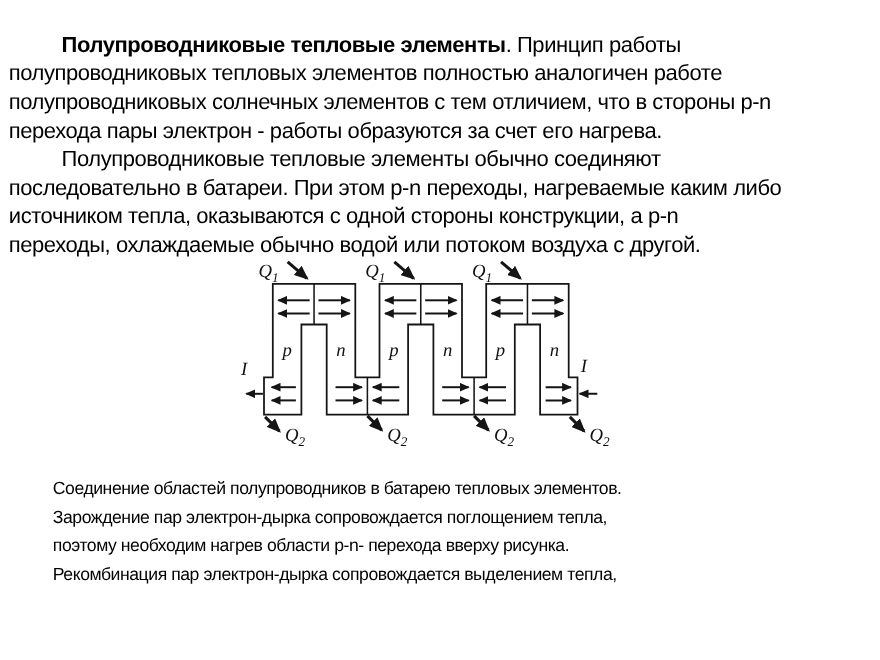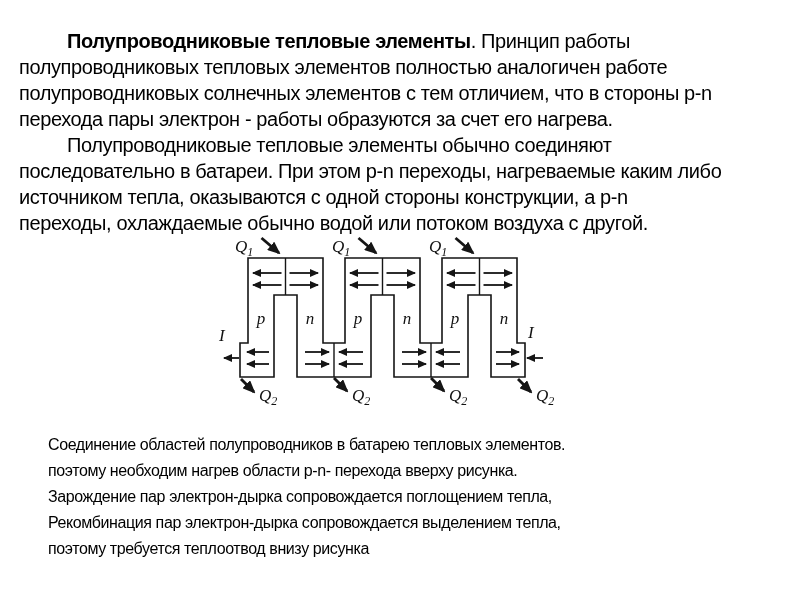--- a/index.html
+++ b/index.html
@@ -13,21 +13,20 @@
   }
   .slide { position: absolute; inset: 0; background: #fff; }
 
   .body-text {
     position: absolute;
     left: 8px; top: 28px;
     font-size: 20px;
     line-height: 26px;
     letter-spacing: -0.4px;
     white-space: nowrap;
-    margin-left: 11px;
   }
   .caption {
     position: absolute;
     left: 48px; top: 432px;
     font-size: 16px;
     line-height: 26px;
     letter-spacing: -0.4px;
     white-space: nowrap;
   }
   .line { white-space: nowrap; }
@@ -146,19 +145,18 @@
     <text class="lbl pn" x="46" y="94" text-anchor="middle">p</text>
     <text class="lbl pn" x="95" y="94" text-anchor="middle">n</text>
     <text class="lbl pn" x="143" y="94" text-anchor="middle">p</text>
     <text class="lbl pn" x="192" y="94" text-anchor="middle">n</text>
     <text class="lbl pn" x="240" y="94" text-anchor="middle">p</text>
     <text class="lbl pn" x="289" y="94" text-anchor="middle">n</text>
   </svg>
 
   <div class="caption">
     <div class="line">Соединение областей полупроводников в батарею тепловых элементов.</div>
+    <div class="line">Зарождение пар электрон-дырка сопровождается поглощением тепла,</div>
     <div class="line">поэтому необходим нагрев области p-n- перехода вверху рисунка.</div>
-    <div class="line">Зарождение пар электрон-дырка сопровождается поглощением тепла,</div>
     <div class="line">Рекомбинация пар электрон-дырка сопровождается выделением тепла,</div>
-    <div class="line">поэтому требуется теплоотвод внизу рисунка</div>
   </div>
 
 </div>
 
 </body></html>

